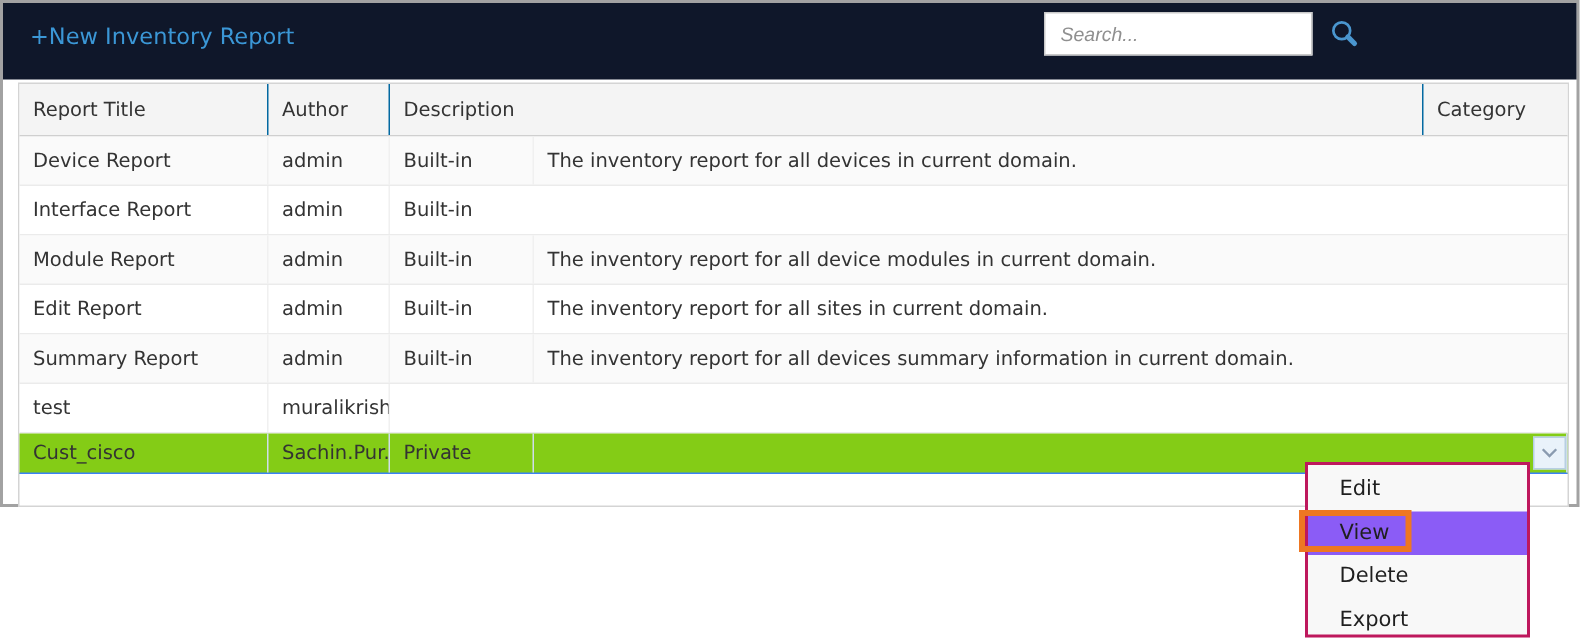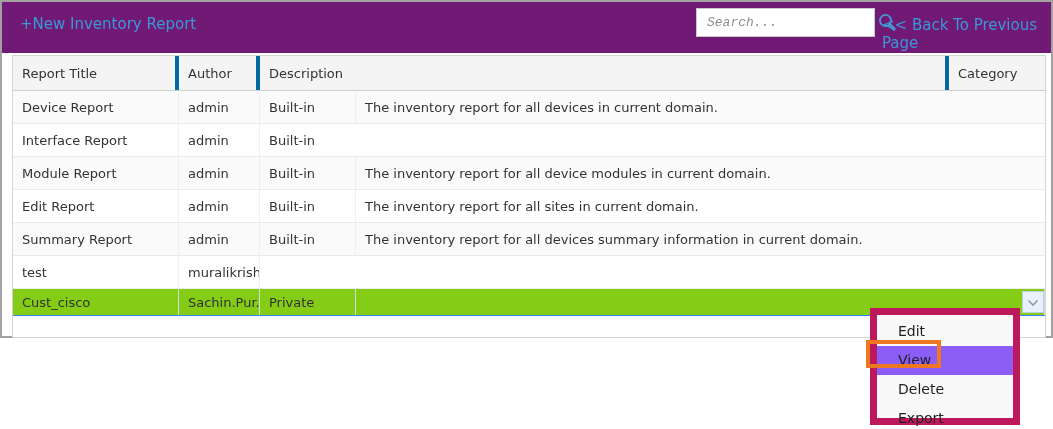--- a/index.html
+++ b/index.html
@@ -3,56 +3,56 @@
 <meta charset="utf-8">
 <style>
   * { margin:0; padding:0; box-sizing:border-box; }
   html,body { width:1053px; height:429px; background:#fff; overflow:hidden;
               font-family:"DejaVu Sans","Liberation Sans",sans-serif; }
 
   .panel { position:absolute; left:0; top:0; width:1053px; height:338px;
            border:2px solid #a2a2a2; background:#fff; }
 
   
-  .toolbar { position:absolute; left:0; top:0; width:100%; height:51px; background:#701a75; }
+  .toolbar { position:absolute; left:0; top:0; width:100%; height:51px; background:#0f172a; }
   .link { color:#3b97d6; cursor:pointer; text-decoration:none; }
   .new-report { position:absolute; left:18px; top:13px; font-size:15px; }
   .search-box { position:absolute; left:694px; top:6px; width:179px; height:29px;
                 border:1px solid #c9c9c9; background:#fff; display:flex; align-items:center; }
   .search-box input { flex:1; border:none; outline:none; height:100%; padding-left:10px;
                       font-style:italic; font-size:13px; color:#555;
-                      font-family:Liberation Mono, monospace; background:transparent; }
+                      font-family:Liberation Sans, sans-serif; background:transparent; }
   .search-box input::placeholder { color:#8f8f8f; font-style:italic; }
   .search-icon { width:26px; height:26px; display:flex; align-items:center; justify-content:center; cursor:pointer; }
   .back-link { position:absolute; left:880px; top:14px; font-size:15px; }
 
   
   .grid { position:absolute; left:10px; top:53px; width:1034px; height:283px;
           border:1px solid #d4d4d4; background:#fff; }
   .hrow { display:flex; height:35px; background:#f4f4f4; border-bottom:1px solid #cfcfcf;
           align-items:center; font-size:13px; color:#333; }
   .hcell { padding-left:9px; height:100%; display:flex; align-items:center; }
-  .hcell:not(:last-child) { border-right:4px solid #0369a1; }
+  .hcell:not(:last-child) { border-right:1px solid #0369a1; }
   .row { display:flex; height:33px; border-bottom:1px solid #ebebeb; align-items:center;
          font-size:13px; color:#333; background:#fff; cursor:pointer; position:relative; }
   .row:nth-child(even) { background:#fafafa; }
   .row.selected { background:#84cc16; height:27px; border-bottom:1px solid #3b82f6; }
   .cell { padding-left:9px; height:100%; display:flex; align-items:center;
           white-space:nowrap; overflow:hidden; }
   .cell:not(:last-child) { border-right:1px solid #f0f0f0; }
   .row.selected .cell:not(:last-child) { border-right:1px solid #cfdde9; }
   .c1 { width:166px; } .c2 { width:81px; } .c3 { width:96px; } .c4 { flex:1; }
 
   .chev-btn { position:absolute; right:1px; top:2px; width:22px; height:22px;
               background:#e9f2fa; border:1px solid #b7cfe3; display:flex;
               align-items:center; justify-content:center; cursor:pointer; }
 
   
   .menu { position:absolute; left:870px; top:308px; width:150px; height:117px;
-          background:#f8f8f8; border:7px solid #be185d; padding-top:2px; z-index:5; }
+          background:#f8f8f8; border:2px solid #be185d; padding-top:2px; z-index:5; }
   .menu-item { height:29px; line-height:29px; padding-left:21px; font-size:14px;
                color:#1f1f1f; cursor:pointer; }
   .menu-item.hl { background:#8b5cf6; }
   .hl-rect { position:absolute; left:866px; top:340px; width:75px; height:28px;
              border:4px solid #ee7722; z-index:6; pointer-events:none; }
 </style>
 </head>
 <body>
 
 <div class="panel">
@@ -63,21 +63,20 @@
     <div class="search-box">
       <input type="text" placeholder="Search..." style="">
       <span class="search-icon">
         <svg width="22" height="22" viewBox="0 0 22 22">
           <circle cx="9.5" cy="8.5" r="5.6" fill="none" stroke="#4a96cf" stroke-width="1.8"></circle>
           <line x1="13.6" y1="12.6" x2="18" y2="17" stroke="#4a96cf" stroke-width="3.4" stroke-linecap="round"></line>
         </svg>
       </span>
     </div>
 
-    <a class="link back-link">&lt;&lt; Back To Previous Page</a>
   </div>
 
   <div class="grid">
     <div class="hrow">
       <div class="hcell c1">Report Title</div>
       <div class="hcell c2">Author</div>
       <div class="hcell c4">Description</div>
       <div class="hcell c3">Category</div>
     </div>
 

